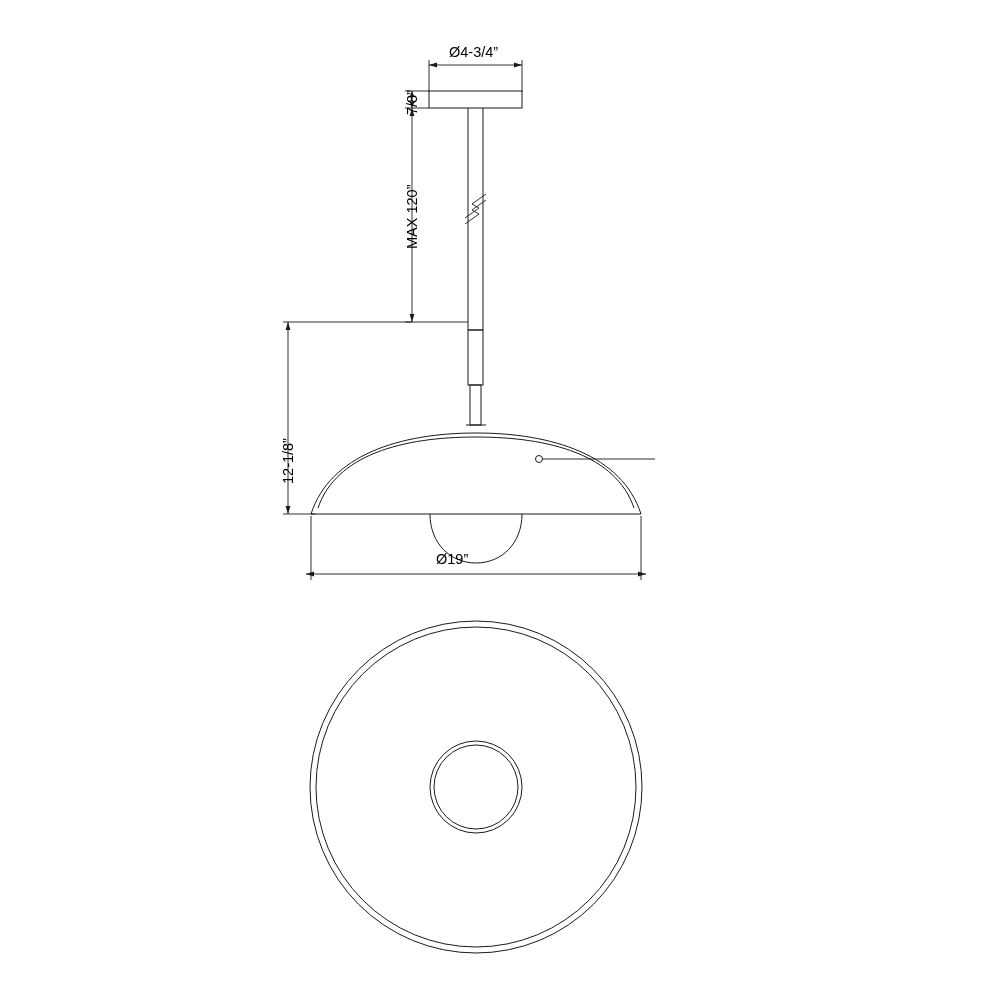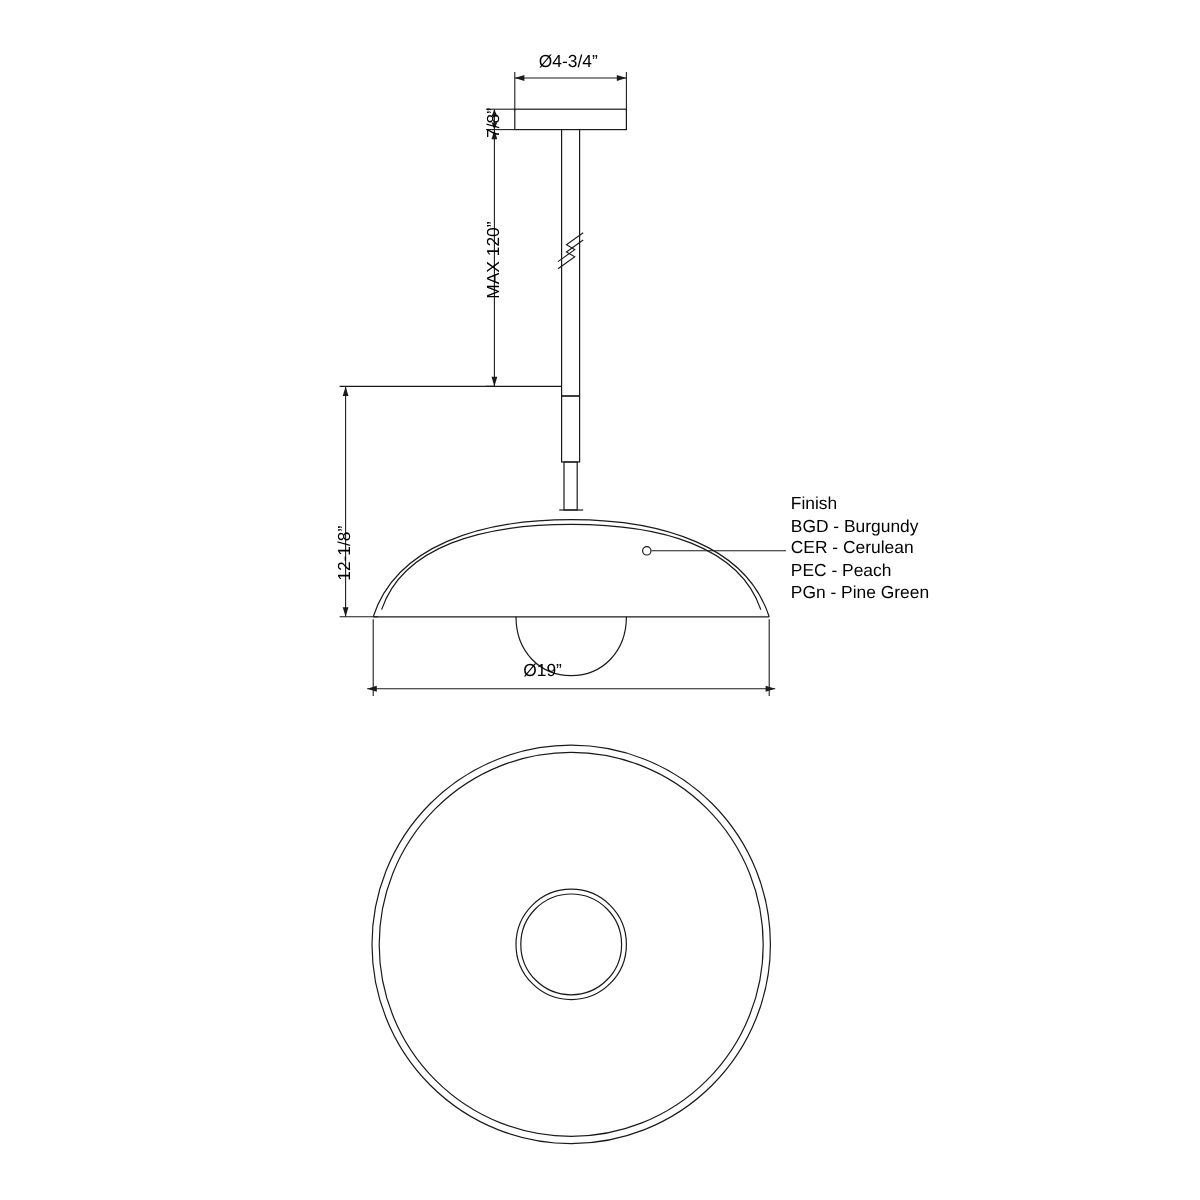--- a/index.html
+++ b/index.html
@@ -11,20 +11,21 @@
     width: 1000px;
     height: 1000px;
     font-family: "Liberation Sans", sans-serif;
     color: #000000;
     overflow: hidden;
   }
   #sheet {
     position: relative;
     width: 1000px;
     height: 1000px;
+    text-align: right;
   }
   svg.drawing {
     position: absolute;
     left: 0;
     top: 0;
     width: 1000px;
     height: 1000px;
   }
   .lbl {
     position: absolute;
@@ -149,21 +150,14 @@
   <div class="lbl" style="left:449px; top:44px;">Ø4-3/4”</div>
 
   <div class="lbl rot" style="left:404px; top:115px;">7/8”</div>
 
   <div class="lbl rot" style="left:404px; top:249px;">MAX 120”</div>
 
   <div class="lbl rot" style="left:280px; top:484px;">12-1/8”</div>
 
   <div class="lbl" style="left:436px; top:551px;">Ø19”</div>
 
-  <div class="finish-block">
-    <div>Finish</div>
-    <div>BGD - Burgundy</div>
-    <div>CER - Cerulean</div>
-    <div>PEC - Peach</div>
-    <div>PGn - Pine Green</div>
-  </div>
 
 </div>
 
 </body></html>

